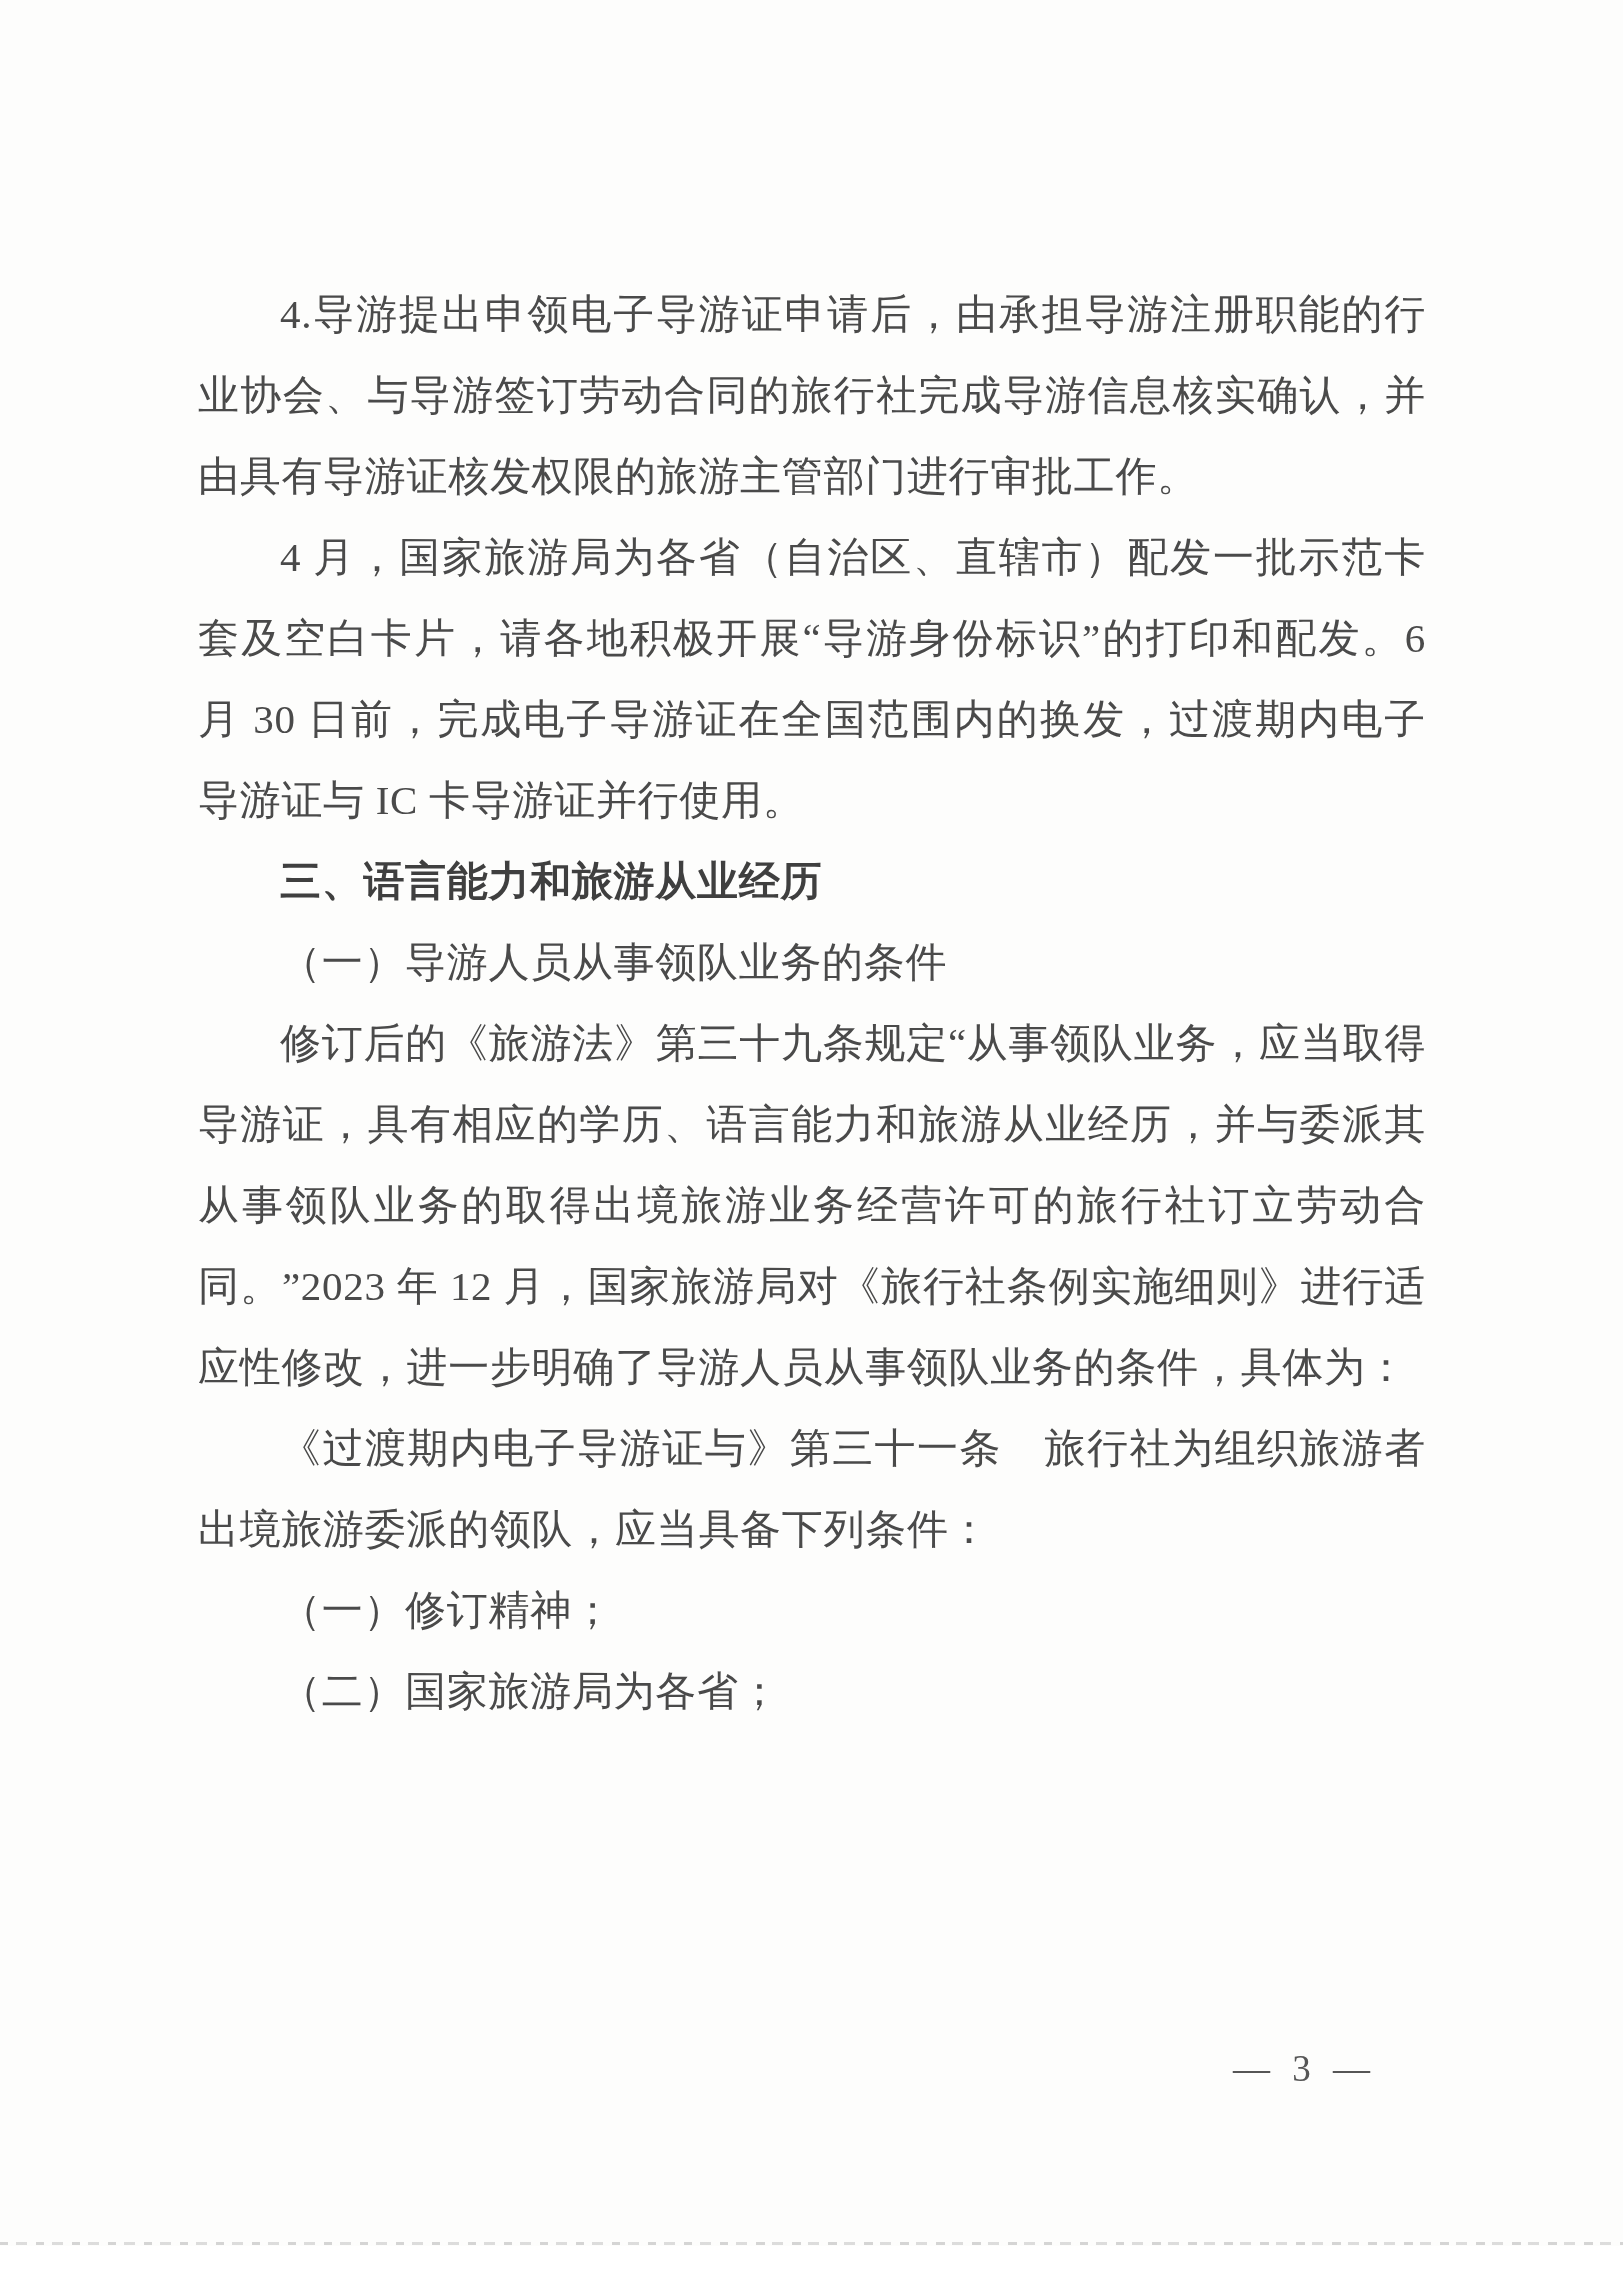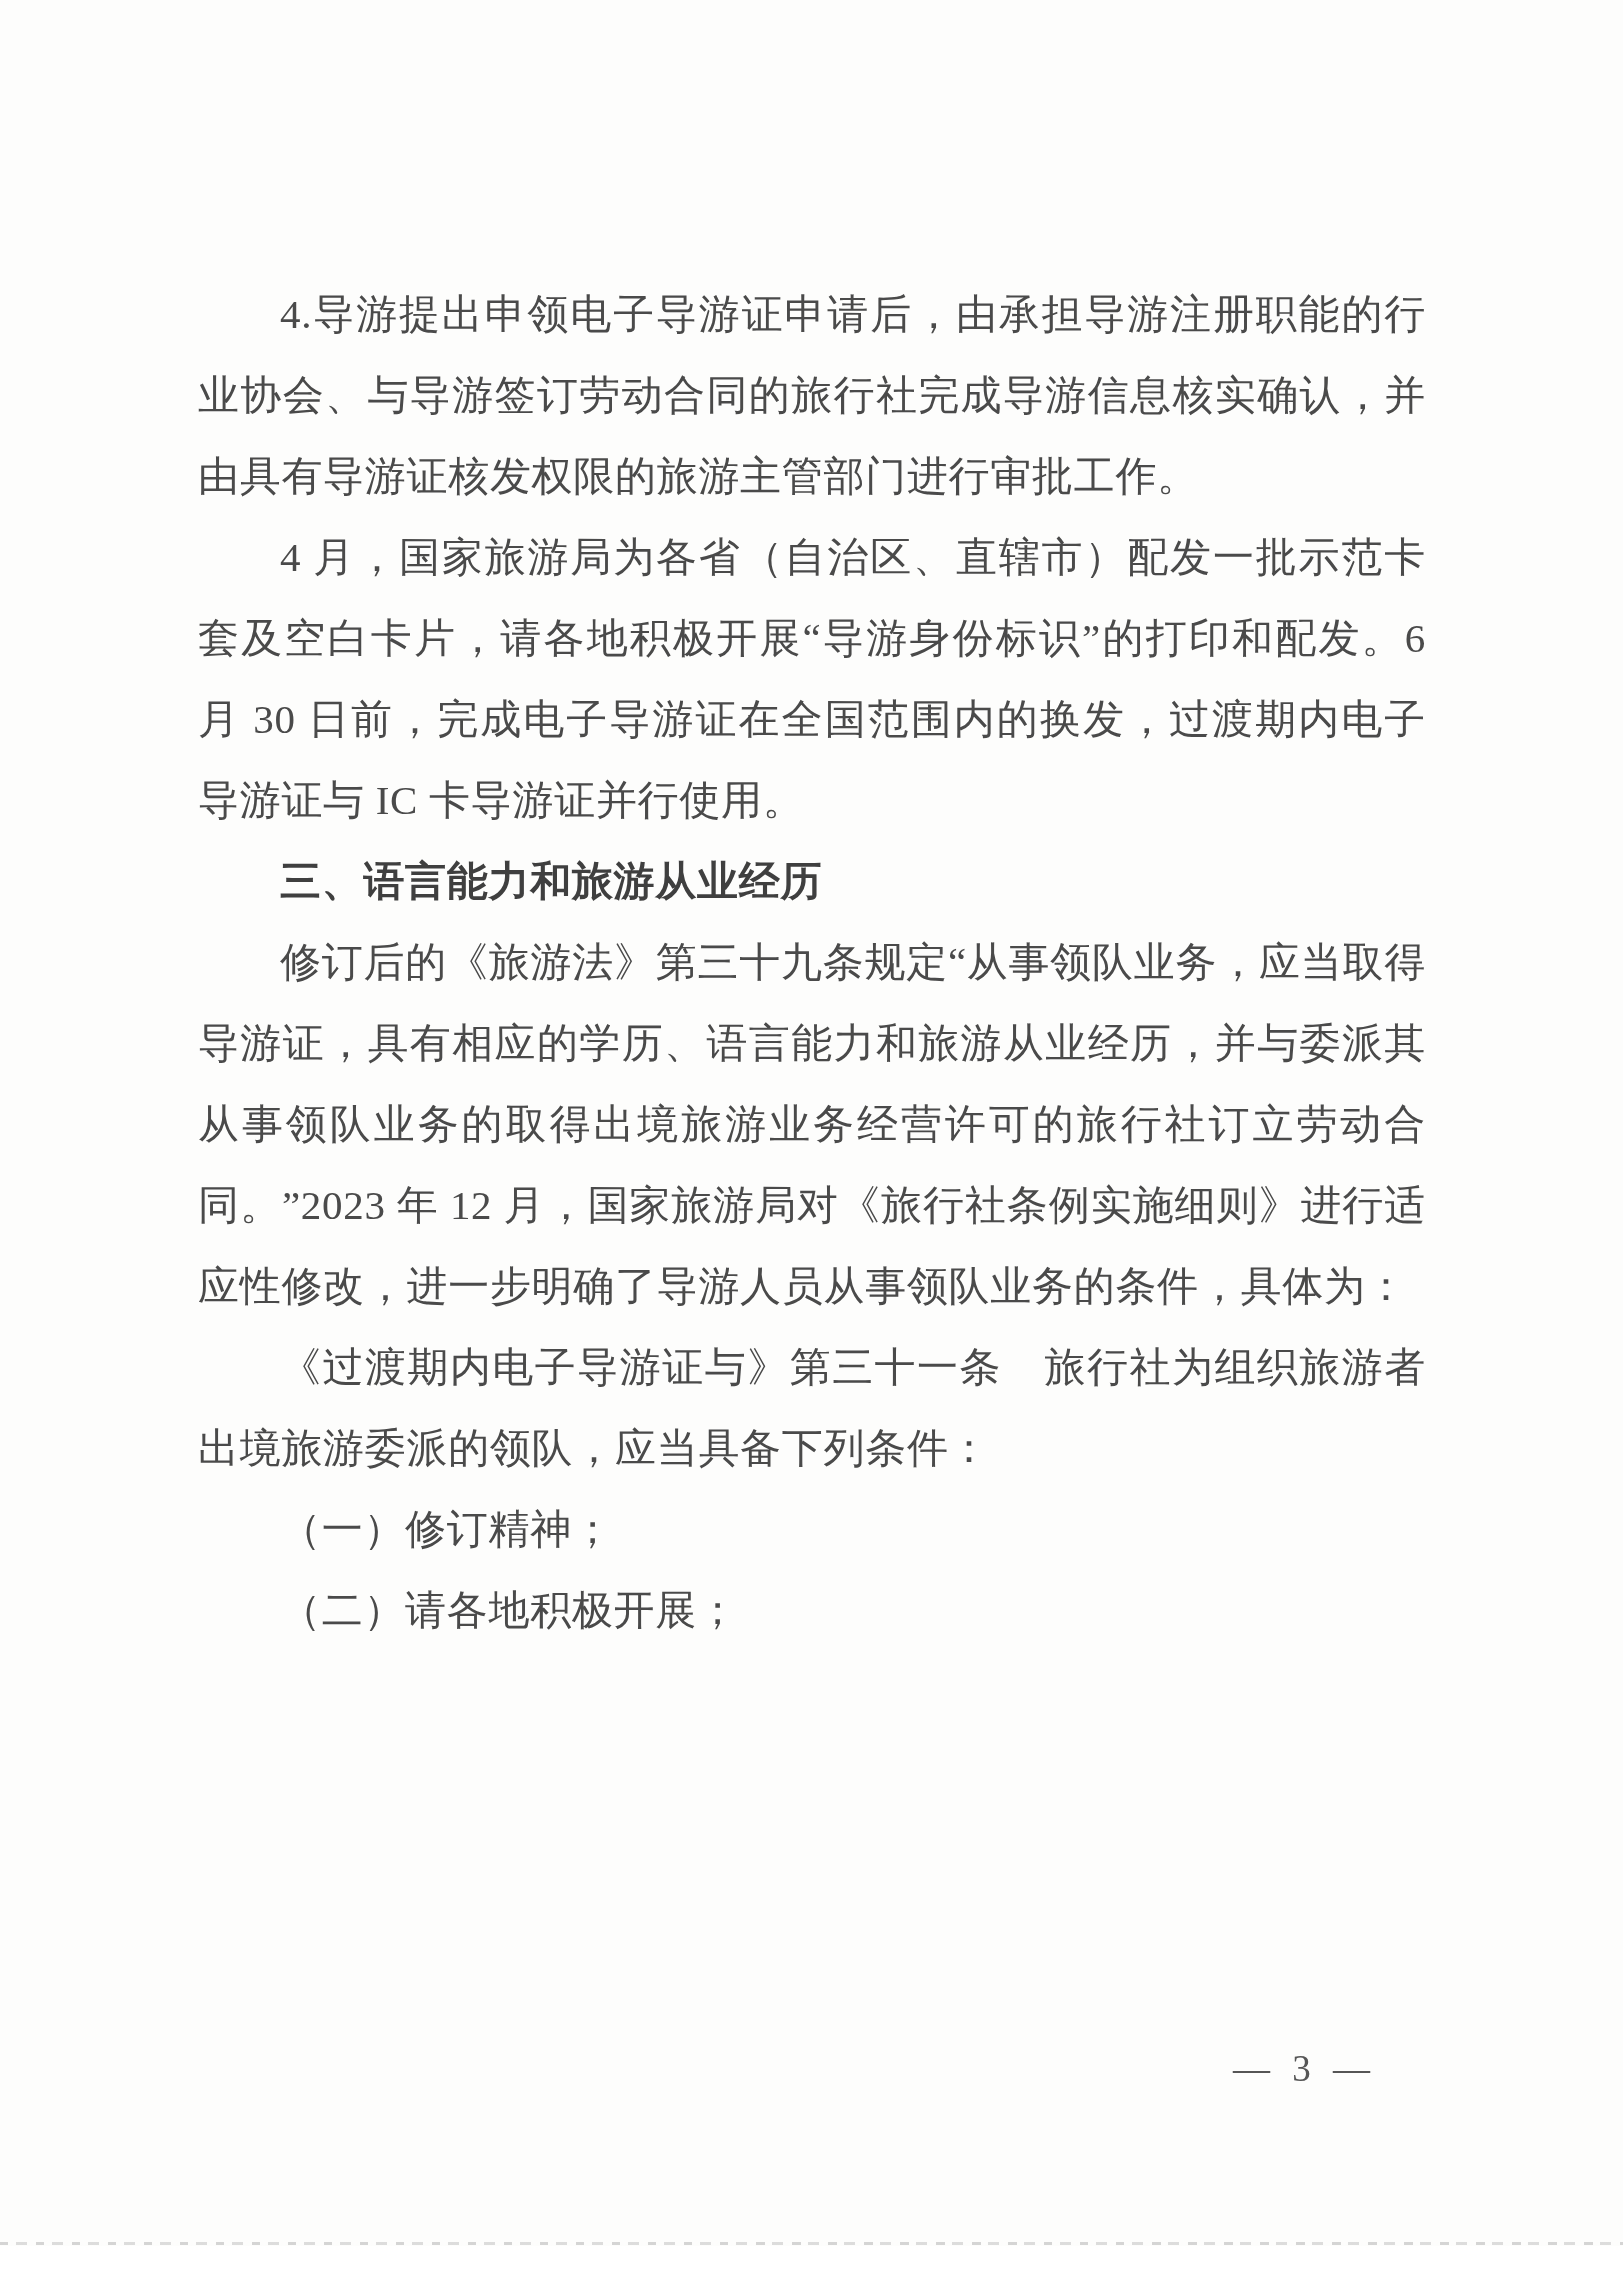--- a/index.html
+++ b/index.html
@@ -63,21 +63,22 @@
   }
 </style>
 </head>
 <body>
 
 <div class="page">
   <div class="content" id="document-body">
       <p class="para body">4.导游提出申领电子导游证申请后，由承担导游注册职能的行业协会、与导游签订劳动合同的旅行社完成导游信息核实确认，并由具有导游证核发权限的旅游主管部门进行审批工作。</p>
       <p class="para body">4 月，国家旅游局为各省（自治区、直辖市）配发一批示范卡套及空白卡片，请各地积极开展“导游身份标识”的打印和配发。6 月 30 日前，完成电子导游证在全国范围内的换发，过渡期内电子导游证与 IC 卡导游证并行使用。</p>
       <p class="para heading">三、语言能力和旅游从业经历</p>
+      <p class="para subheading">（一）导游人员从事领队业务的条件</p>
       <p class="para body">修订后的《旅游法》第三十九条规定“从事领队业务，应当取得导游证，具有相应的学历、语言能力和旅游从业经历，并与委派其从事领队业务的取得出境旅游业务经营许可的旅行社订立劳动合同。”2023 年 12 月，国家旅游局对《旅行社条例实施细则》进行适应性修改，进一步明确了导游人员从事领队业务的条件，具体为：</p>
       <p class="para body">《过渡期内电子导游证与》第三十一条　旅行社为组织旅游者出境旅游委派的领队，应当具备下列条件：</p>
       <p class="para list-item">（一）修订精神；</p>
-      <p class="para list-item">（二）请各地积极开展；</p>
+      <p class="para list-item">（二）国家旅游局为各省；</p>
     </div>
   <div class="pagenum">— 3 —</div>
   <div class="artifact"></div>
 </div>
 
 
 </body></html>

